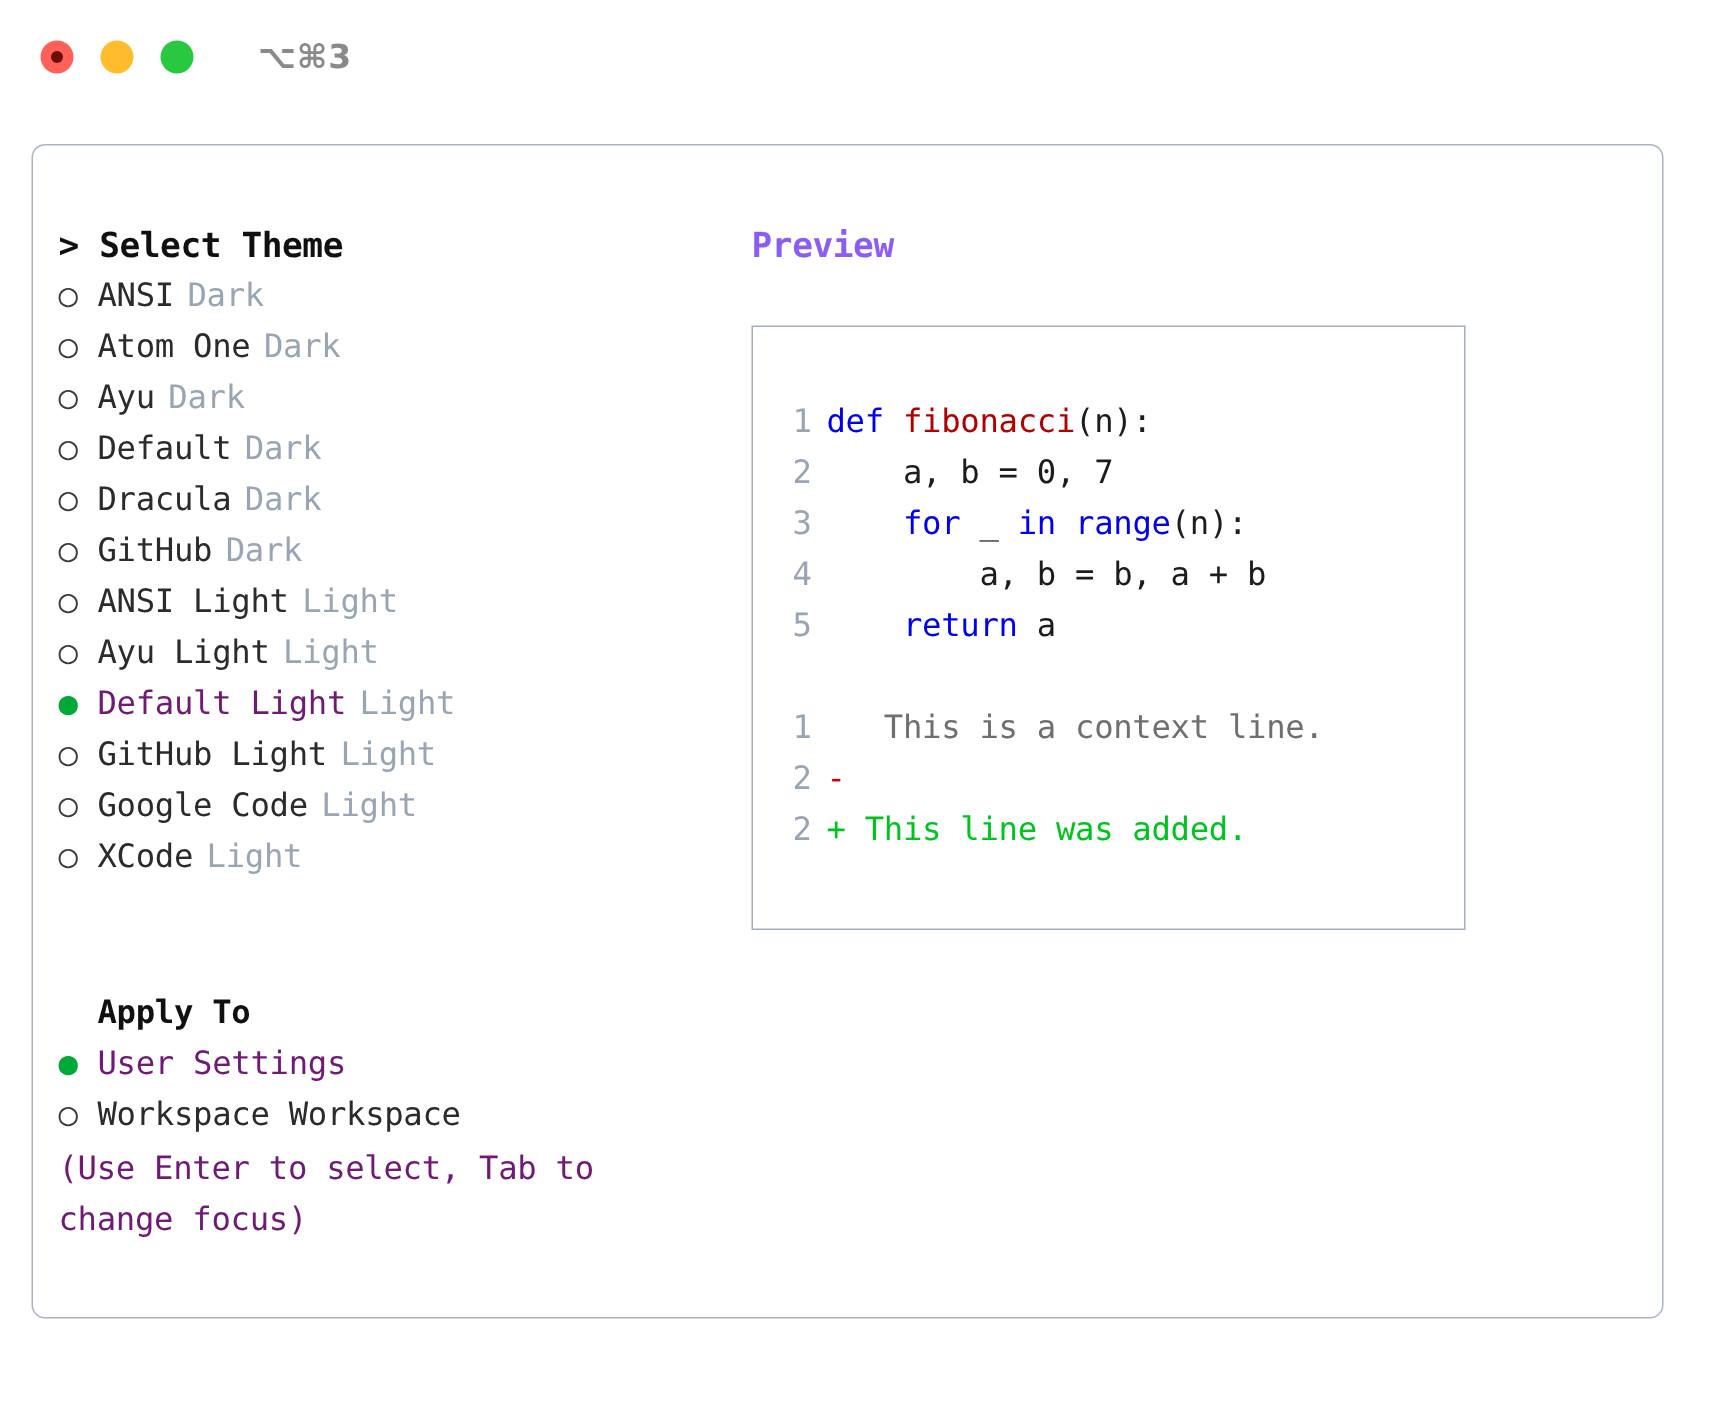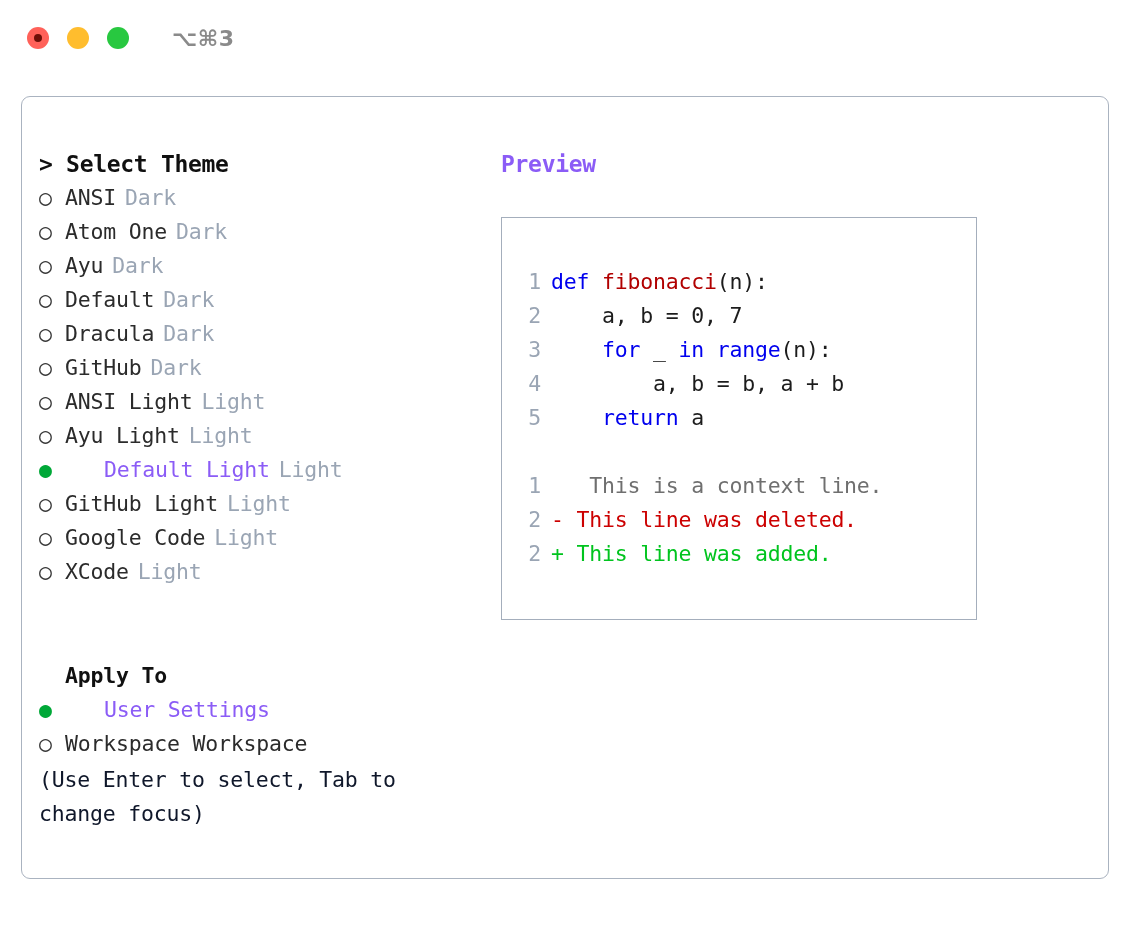--- a/index.html
+++ b/index.html
@@ -112,21 +112,21 @@
   .bullet {
     width: 26px;
     flex: 0 0 26px;
     display: inline-block;
     text-align: left;
     font-size: 21.5px;
     color: #3a3a3a;
   }
   .bullet.sel { color: #00a838; }
   .theme-label { color: #2b2b2b; }
-  .theme-row.selected .theme-label { color: #8b5cf6; margin-left: 39px; }
+  .theme-row.selected .theme-label { color: #701a75; }
   .theme-tag {
     color: #9aa5b4;
     margin-left: 9px;
   }
 
   .section-gap { height: 34px; }
 
   .section-head {
     font-size: 21.5px;
     font-weight: 700;
@@ -137,21 +137,21 @@
     white-space: pre;
     letter-spacing: -0.2px;
     margin-top: 36px;
   }
 
   #hint {
     position: absolute;
     left: 17px;
     top: 666px;
     width: 410px;
-    color: #0f172a;
+    color: #701a75;
     font-size: 21.5px;
     line-height: 34px;
     letter-spacing: -0.2px;
   }
 
   
   #preview-panel {
     position: absolute;
     left: 479px;
     top: 50px;
@@ -258,20 +258,20 @@
       <div id="preview-title">Preview</div>
       <div id="preview-box">
         <div id="code-area">
             <div class="code-line"><span class="ln">1</span><span class="code-text"><span class="tok-kw">def </span><span class="tok-fn">fibonacci</span><span class="tok-plain">(n):</span></span></div>
             <div class="code-line"><span class="ln">2</span><span class="code-text"><span class="tok-plain">    a, b = 0, 7</span></span></div>
             <div class="code-line"><span class="ln">3</span><span class="code-text"><span class="tok-plain">    </span><span class="tok-kw">for</span><span class="tok-plain"> _ </span><span class="tok-kw">in</span><span class="tok-plain"> </span><span class="tok-kw">range</span><span class="tok-plain">(n):</span></span></div>
             <div class="code-line"><span class="ln">4</span><span class="code-text"><span class="tok-plain">        a, b = b, a + b</span></span></div>
             <div class="code-line"><span class="ln">5</span><span class="code-text"><span class="tok-plain">    </span><span class="tok-kw">return</span><span class="tok-plain"> a</span></span></div>
             <div class="diff-gap"></div>
             <div class="code-line"><span class="ln">1</span><span class="diff-ctx"> </span><span class="diff-ctx">  This is a context line.</span></div>
-            <div class="code-line"><span class="ln">2</span><span class="diff-del">-</span><span class="diff-del"> This line was deleted.</span></div>
+            <div class="code-line"><span class="ln">2</span><span class="diff-del">-</span></div>
             <div class="code-line"><span class="ln">2</span><span class="diff-add">+</span><span class="diff-add"> This line was added.</span></div>
           </div>
       </div>
     </div>
 
   </div>
 </div>
 
 </body></html>

